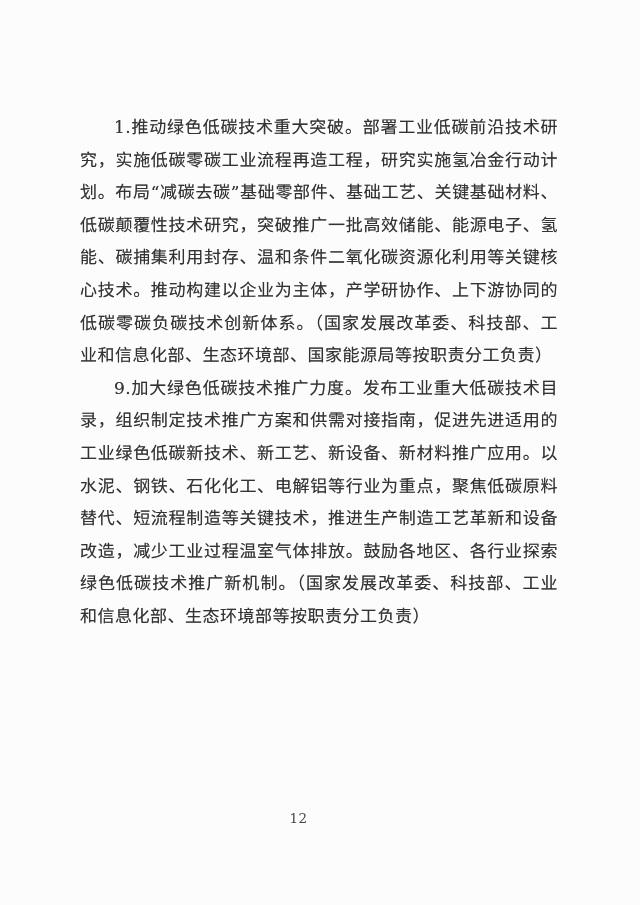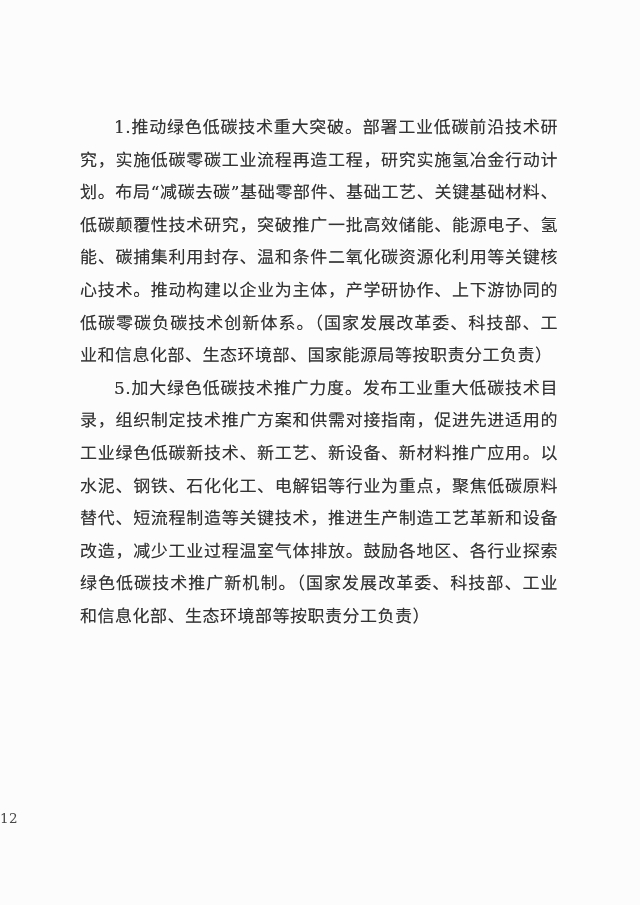--- a/index.html
+++ b/index.html
@@ -35,30 +35,30 @@
   .body-text p {
     margin: 0;
     padding: 0;
     text-indent: 2em;
     
     text-shadow: 0 0 0.4px rgba(60,60,60,0.55);
   }
   .page-number {
     position: absolute;
     top: 810px;
-    left: 0;
+    left: 8px;
     width: 581px;
-    text-align: left;
+    text-align: center;
     font-size: 13.5px;
     color: #474747;
     letter-spacing: 0.5px;
   }
 </style>
 </head>
 <body>
 
 <div class="page">
   <div class="body-text">
     <p>1.推动绿色低碳技术重大突破。部署工业低碳前沿技术研究，实施低碳零碳工业流程再造工程，研究实施氢冶金行动计划。布局“减碳去碳”基础零部件、基础工艺、关键基础材料、低碳颠覆性技术研究，突破推广一批高效储能、能源电子、氢能、碳捕集利用封存、温和条件二氧化碳资源化利用等关键核心技术。推动构建以企业为主体，产学研协作、上下游协同的低碳零碳负碳技术创新体系。（国家发展改革委、科技部、工业和信息化部、生态环境部、国家能源局等按职责分工负责）</p>
-    <p>5.加大绿色低碳技术推广力度。发布工业重大低碳技术目录，组织制定技术推广方案和供需对接指南，促进先进适用的工业绿色低碳新技术、新工艺、新设备、新材料推广应用。以水泥、钢铁、石化化工、电解铝等行业为重点，聚焦低碳原料替代、短流程制造等关键技术，推进生产制造工艺革新和设备改造，减少工业过程温室气体排放。鼓励各地区、各行业探索绿色低碳技术推广新机制。（国家发展改革委、科技部、工业和信息化部、生态环境部等按职责分工负责）</p>
+    <p>9.加大绿色低碳技术推广力度。发布工业重大低碳技术目录，组织制定技术推广方案和供需对接指南，促进先进适用的工业绿色低碳新技术、新工艺、新设备、新材料推广应用。以水泥、钢铁、石化化工、电解铝等行业为重点，聚焦低碳原料替代、短流程制造等关键技术，推进生产制造工艺革新和设备改造，减少工业过程温室气体排放。鼓励各地区、各行业探索绿色低碳技术推广新机制。（国家发展改革委、科技部、工业和信息化部、生态环境部等按职责分工负责）</p>
   </div>
   <div class="page-number">12</div>
 </div>
 
 </body></html>

